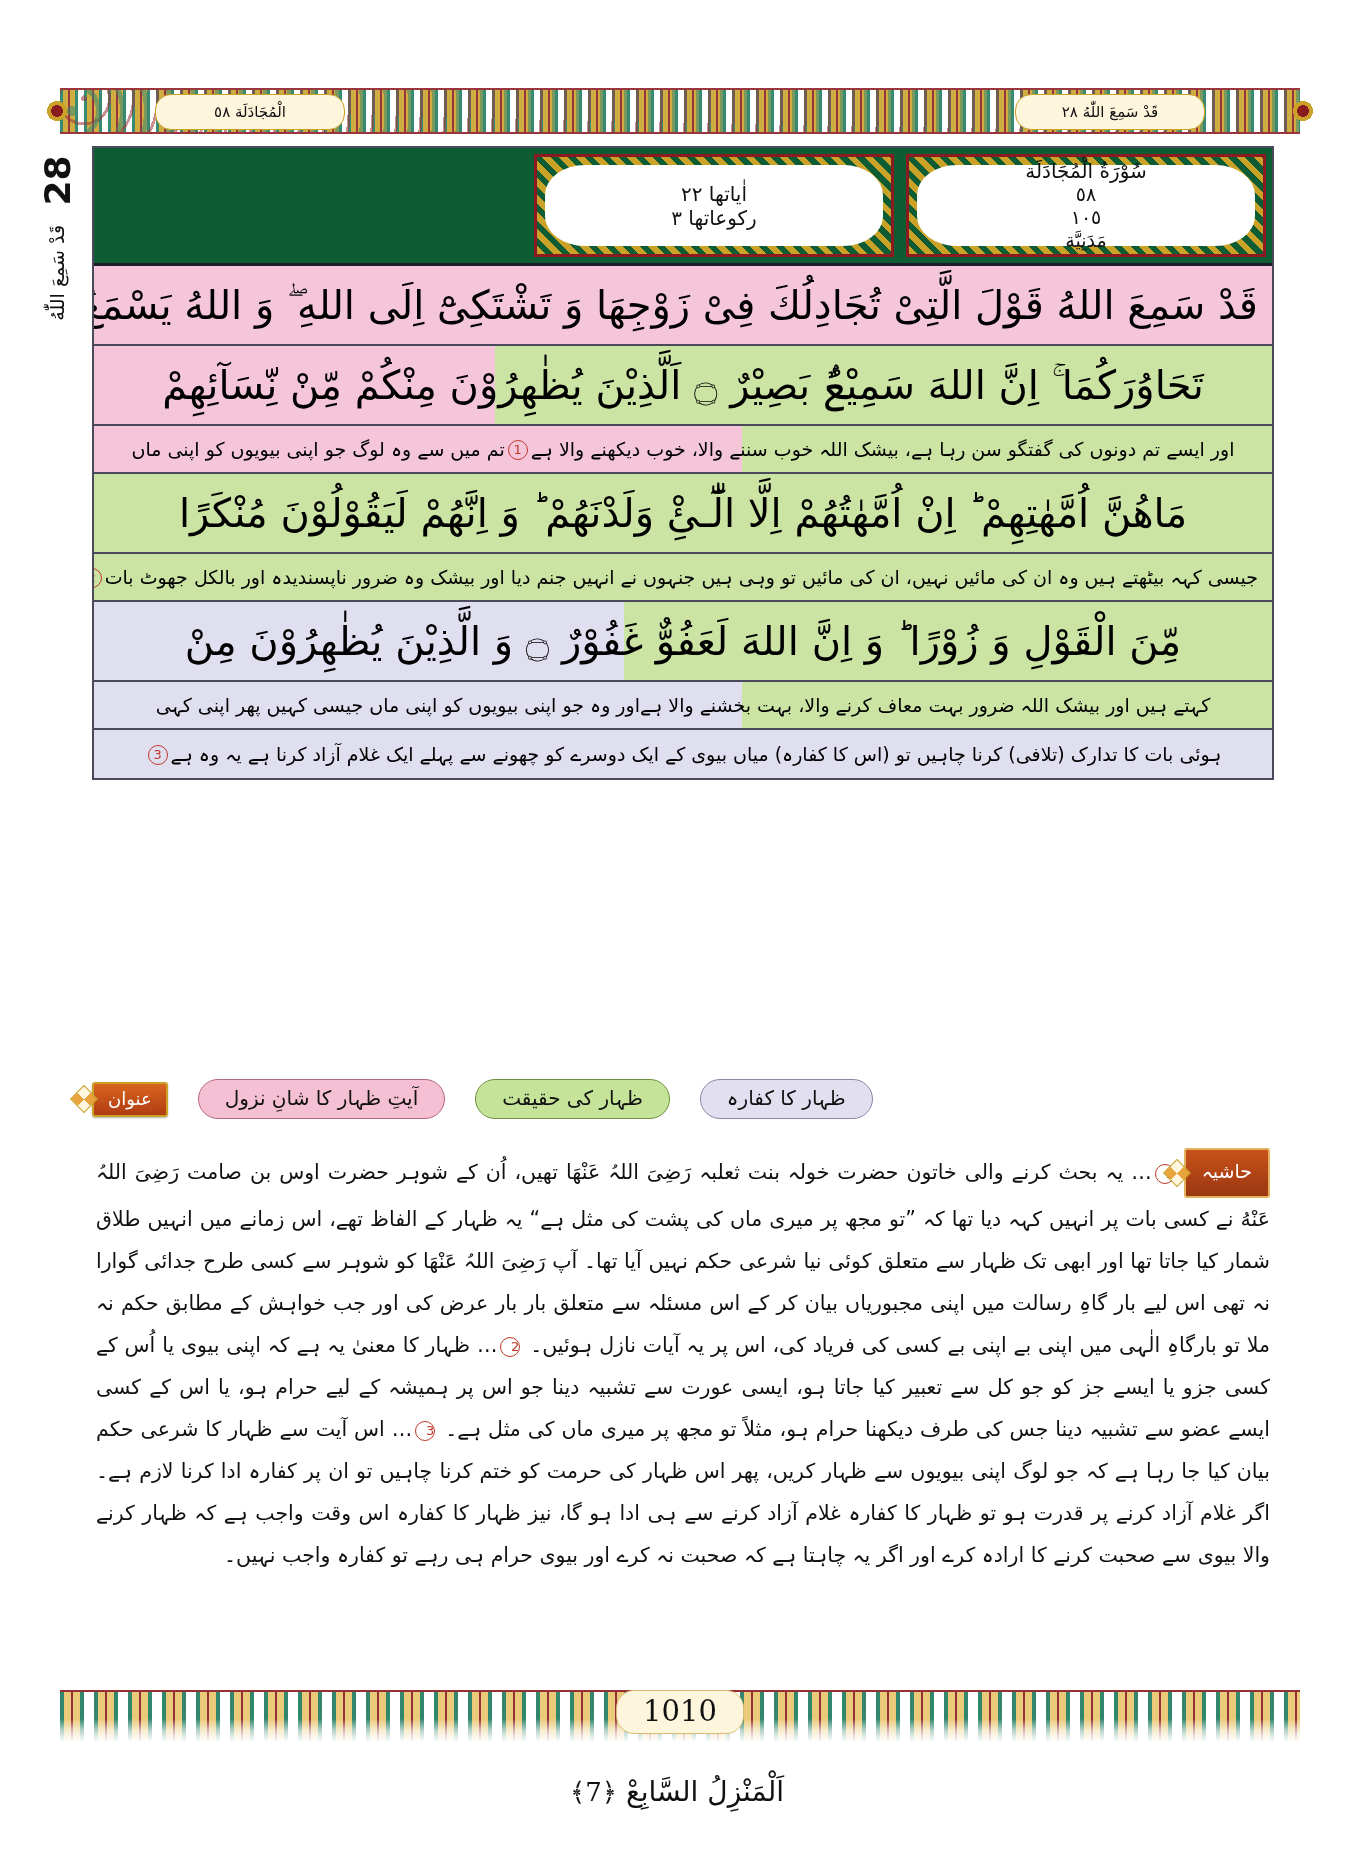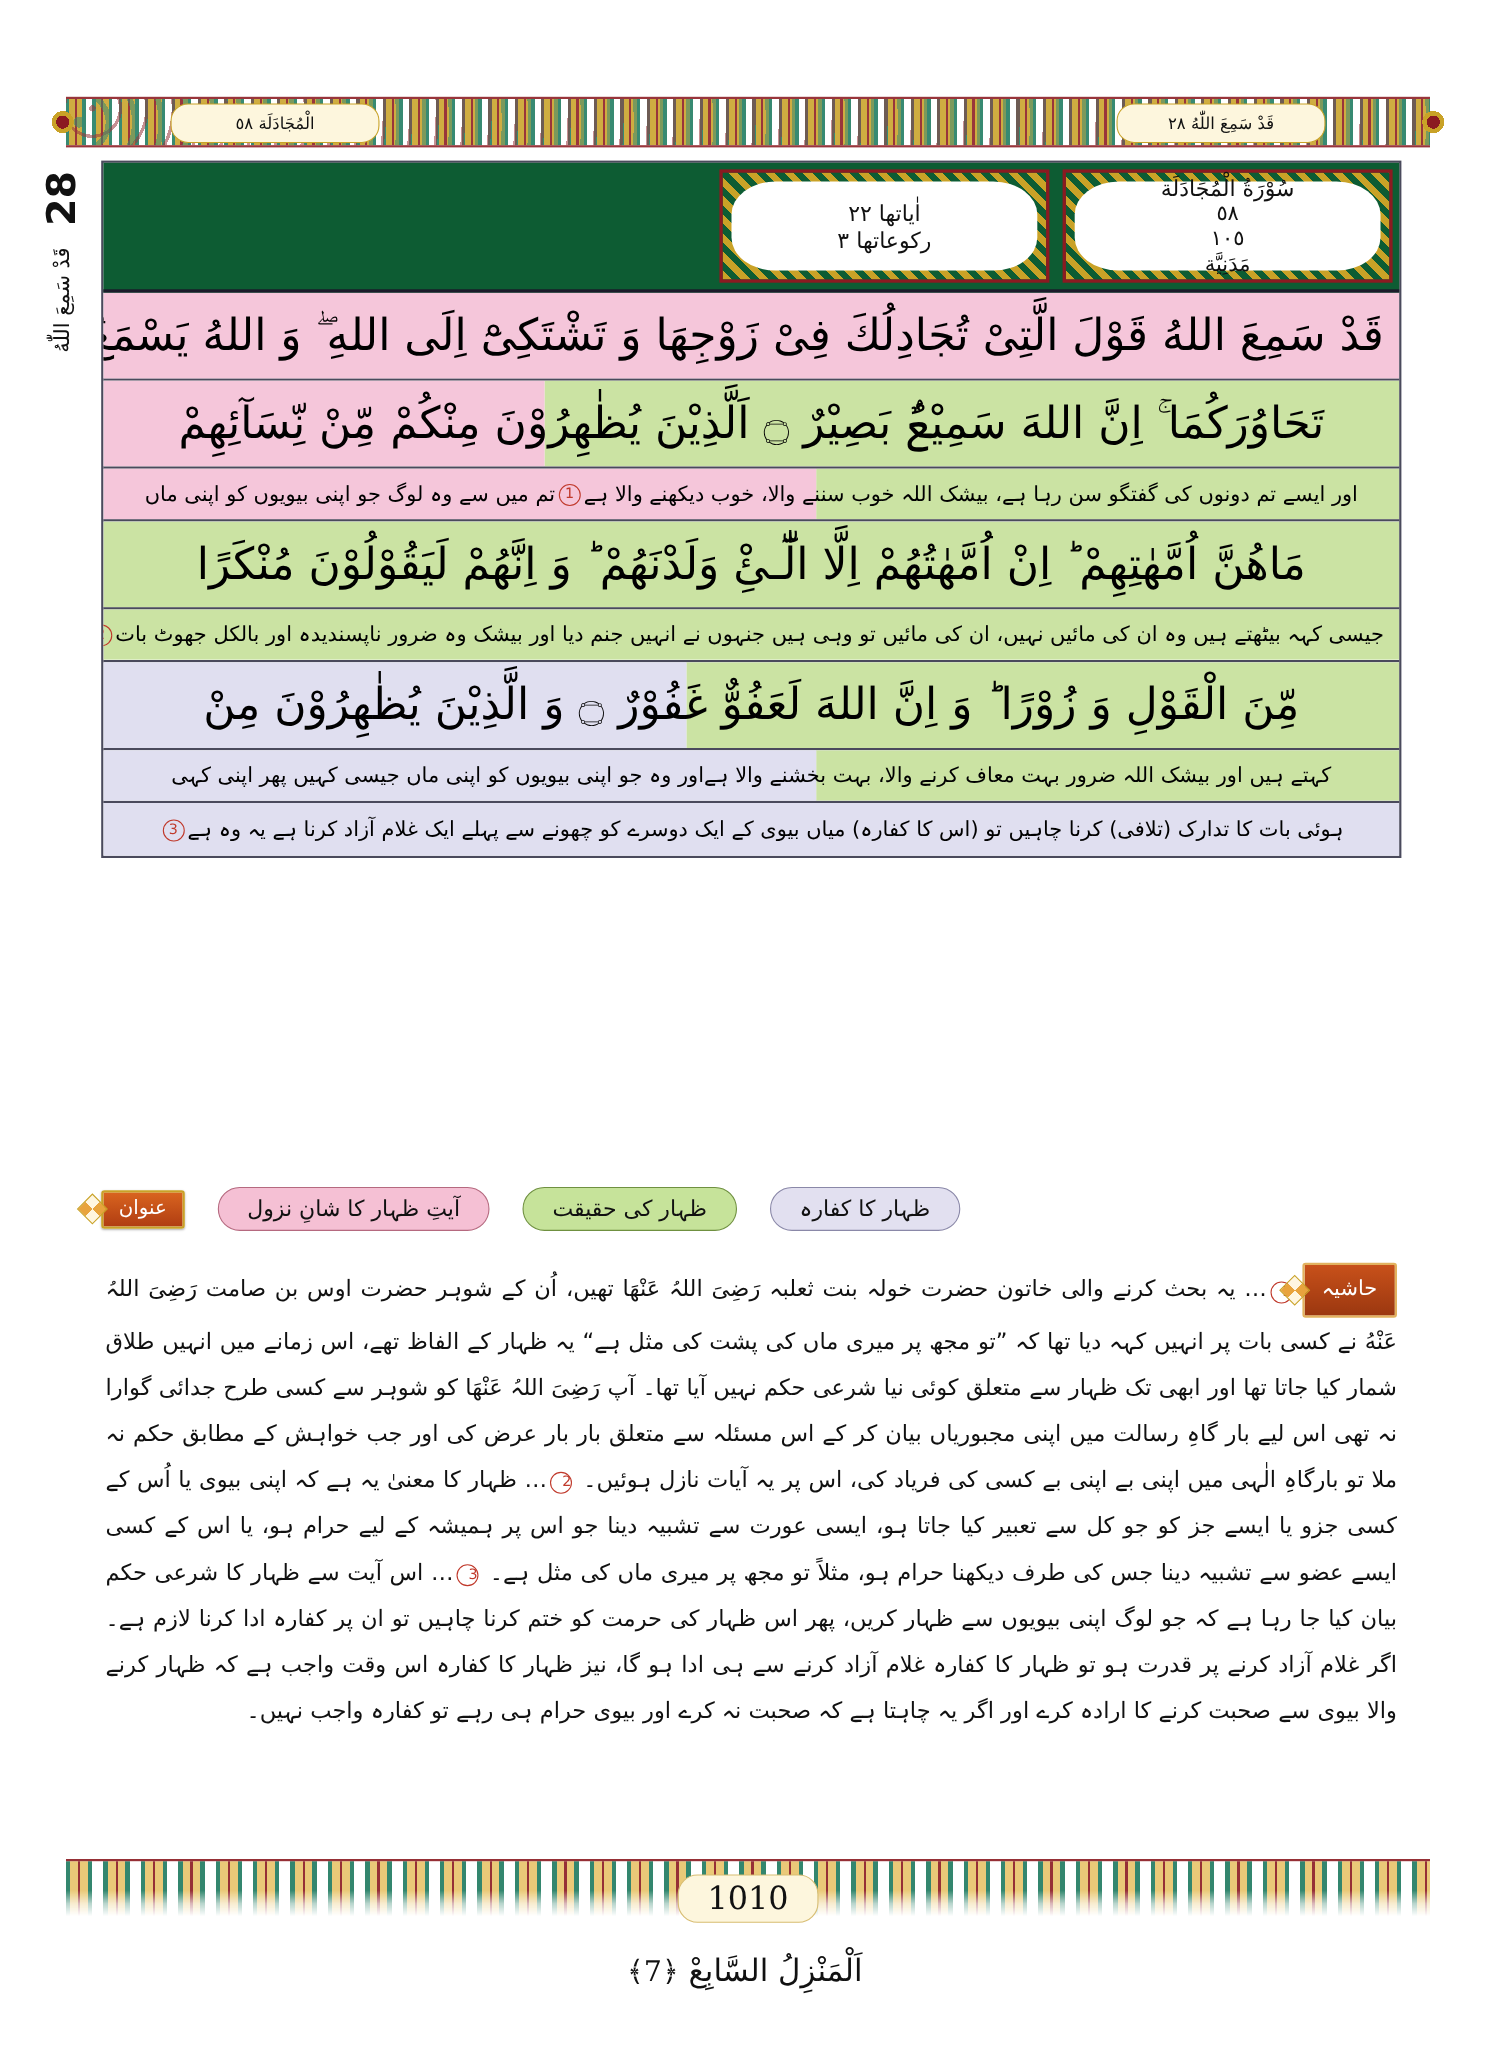--- a/index.html
+++ b/index.html
@@ -124,21 +124,21 @@
   .surah-banner {
     position: relative;
     height: 118px;
     background: #0d5c33;
     display: flex;
     align-items: stretch;
     border-bottom: 3px solid #1b1b2a;
   }
   .banner-box {
     position: relative;
-    width: 300px;
+    width: 360px;
     margin: 6px;
     background:
       repeating-linear-gradient(45deg, #c9a227 0 6px, #0d5c33 6px 12px);
     border: 3px solid #8b1a21;
     display: flex; align-items: center; justify-content: center;
     padding: 8px;
   }
   .banner-box-inner {
     background: #ffffff;
     width: 100%; height: 100%;
@@ -333,21 +333,21 @@
         #8b1a21 11px, #8b1a21 13px,
         #e8c46a 13px, #e8c46a 20px,
         #1d7a5f 20px, #1d7a5f 24px,
         #ffffff 24px, #ffffff 34px);
     opacity: .9;
     -webkit-mask-image: linear-gradient(180deg, #000 0 55%, rgba(0,0,0,.35) 78%, transparent 100%);
             mask-image: linear-gradient(180deg, #000 0 55%, rgba(0,0,0,.35) 78%, transparent 100%);
   }
   .page-num-cart {
     position: absolute;
-    top: 20px;
+    top: 6px;
     left: 50%;
     transform: translateX(-50%);
     background: #fdf6dd;
     border: 1px solid #d8bd72;
     border-radius: 18px;
     padding: 3px 26px 5px 26px;
     z-index: 5;
   }
   .page-num-cart span {
     font-size: 29px;

